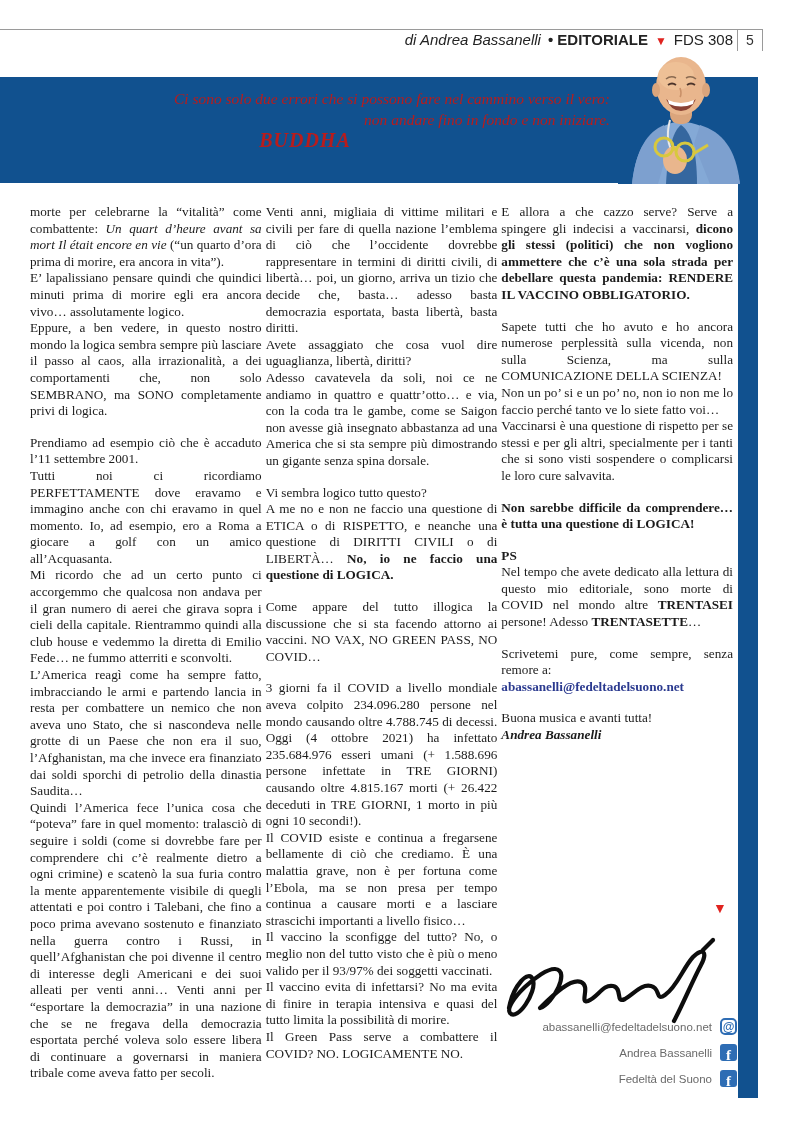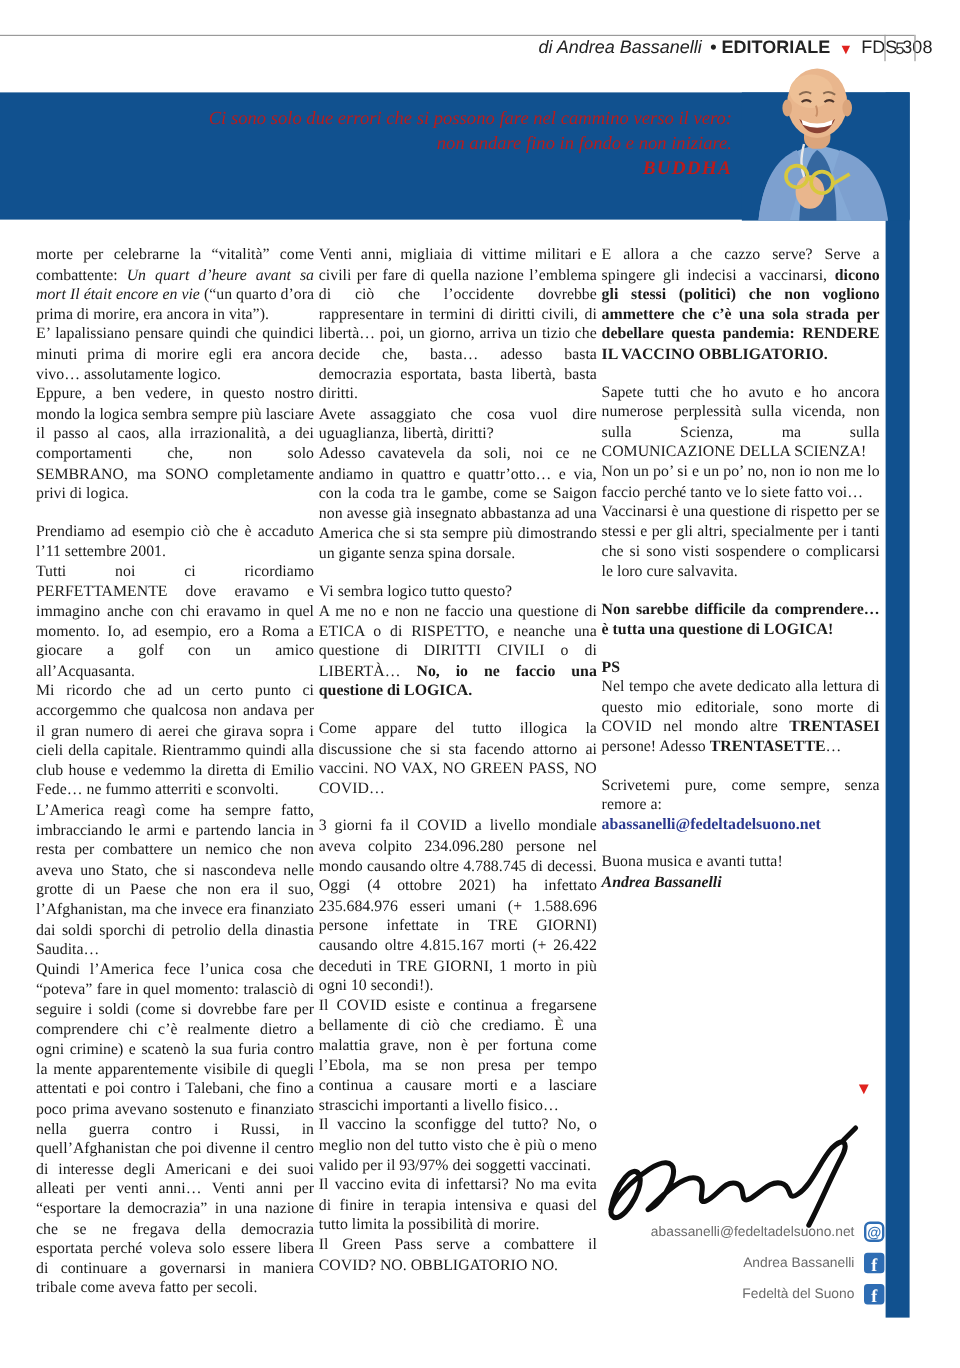--- a/index.html
+++ b/index.html
@@ -2,34 +2,34 @@
 <html lang="it"><head>
 <meta charset="utf-8">
 <style>
   html,body{margin:0;padding:0;background:#e8e8e8;}
   .page{position:relative;width:800px;height:1140px;background:#ffffff;overflow:hidden;
         font-family:"Liberation Serif",serif;}
   
   .header-rule{position:absolute;left:0;top:29px;width:762px;height:1px;background:#9a9a9a;}
   .header{position:absolute;top:31px;left:0;width:733px;display:flex;justify-content:flex-end;
           align-items:flex-end;gap:7px;font-family:"Liberation Sans",sans-serif;
-          font-size:15px;color:#232323;margin-left:44px;}
+          font-size:15px;color:#232323;}
   .header .byline{font-style:italic;}
   .header .section{font-weight:bold;}
   .red-tri{color:#e0231f;font-size:12px;}
   .page-num-box{position:absolute;left:737px;top:29px;width:24px;height:22px;
           border-left:1px solid #9a9a9a;border-right:1px solid #9a9a9a;
           display:flex;align-items:center;justify-content:center;
           font-family:"Liberation Sans",sans-serif;font-size:14px;color:#333;}
   
   .banner{position:absolute;left:0;top:77px;width:758px;height:106px;background:#11518f;}
   .right-bar{position:absolute;left:738px;top:77px;width:20px;height:1021px;background:#11518f;}
   .quote{position:absolute;left:0;top:88px;width:610px;text-align:right;color:#b91c1c;
          font-style:italic;font-size:15.5px;line-height:21px;}
-  .quote .attribution{font-weight:bold;font-size:16px;letter-spacing:1px;}
+  .quote .attribution{font-weight:bold;font-size:20px;letter-spacing:1px;text-align:center;}
   
   .photo{position:absolute;left:618px;top:48px;width:140px;height:136px;}
   
   .cols{position:absolute;left:30px;top:204px;width:703px;display:flex;gap:4px;}
   .col{flex:1;min-width:0;}
   .col p{margin:0;text-align:justify;font-size:13.2px;line-height:16.6px;color:#1b1b1b;
          hyphens:auto;-webkit-hyphens:auto;}
   .col p.gap{margin-top:15px;}
   .b{font-weight:bold;}
   .i{font-style:italic;}
@@ -127,21 +127,21 @@
         <p><span>Venti anni, migliaia di vittime militari e civili per fare di quella nazione l’emblema di ciò che l’occidente dovrebbe rappresentare in termini di diritti civili, di libertà… poi, un giorno, arriva un tizio che decide che, basta… adesso basta democrazia esportata, basta libertà, basta diritti.</span></p>
         <p><span>Avete assaggiato che cosa vuol dire uguaglianza, libertà, diritti?</span></p>
         <p><span>Adesso cavatevela da soli, noi ce ne andiamo in quattro e quattr’otto… e via, con la coda tra le gambe, come se Saigon non avesse già insegnato abbastanza ad una America che si sta sempre più dimostrando un gigante senza spina dorsale.</span></p>
         <p class="gap"><span>Vi sembra logico tutto questo?</span></p>
         <p><span>A me no e non ne faccio una questione di ETICA o di RISPETTO, e neanche una questione di DIRITTI CIVILI o di LIBERTÀ… </span><span class="b">No, io ne faccio una questione di LOGICA.</span></p>
         <p class="gap"><span>Come appare del tutto illogica la discussione che si sta facendo attorno ai vaccini. NO VAX, NO GREEN PASS, NO COVID…</span></p>
         <p class="gap"><span>3 giorni fa il COVID a livello mondiale aveva colpito 234.096.280 persone nel mondo causando oltre 4.788.745 di decessi. Oggi (4 ottobre 2021) ha infettato 235.684.976 esseri umani (+ 1.588.696 persone infettate in TRE GIORNI) causando oltre 4.815.167 morti (+ 26.422 deceduti in TRE GIORNI, 1 morto in più ogni 10 secondi!).</span></p>
         <p><span>Il COVID esiste e continua a fregarsene bellamente di ciò che crediamo. È una malattia grave, non è per fortuna come l’Ebola, ma se non presa per tempo continua a causare morti e a lasciare strascichi importanti a livello fisico…</span></p>
         <p><span>Il vaccino la sconfigge del tutto? No, o meglio non del tutto visto che è più o meno valido per il 93/97% dei soggetti vaccinati.</span></p>
         <p><span>Il vaccino evita di infettarsi? No ma evita di finire in terapia intensiva e quasi del tutto limita la possibilità di morire.</span></p>
-        <p><span>Il Green Pass serve a combattere il COVID? NO. OBBLIGATORIO NO.</span></p>
+        <p><span>Il Green Pass serve a combattere il COVID? NO. LOGICAMENTE NO.</span></p>
       </div>
     <div class="col">
         <p><span>E allora a che cazzo serve? Serve a spingere gli indecisi a vaccinarsi, </span><span class="b">dicono gli stessi (politici) che non vogliono ammettere che c’è una sola strada per debellare questa pandemia: RENDERE IL VACCINO OBBLIGATORIO.</span></p>
         <p class="gap"><span>Sapete tutti che ho avuto e ho ancora numerose perplessità sulla vicenda, non sulla Scienza, ma sulla COMUNICAZIONE DELLA SCIENZA!</span></p>
         <p><span>Non un po’ si e un po’ no, non io non me lo faccio perché tanto ve lo siete fatto voi…</span></p>
         <p><span>Vaccinarsi è una questione di rispetto per se stessi e per gli altri, specialmente per i tanti che si sono visti sospendere o complicarsi le loro cure salvavita.</span></p>
         <p class="gap"><span class="b">Non sarebbe difficile da comprendere… è tutta una questione di LOGICA!</span></p>
         <p class="gap"><span class="b">PS</span></p>
         <p><span>Nel tempo che avete dedicato alla lettura di questo mio editoriale, sono morte di COVID nel mondo altre </span><span class="b">TRENTASEI</span><span> persone! Adesso </span><span class="b">TRENTASETTE</span><span>…</span></p>
         <p class="gap"><span>Scrivetemi pure, come sempre, senza remore a:</span></p>

